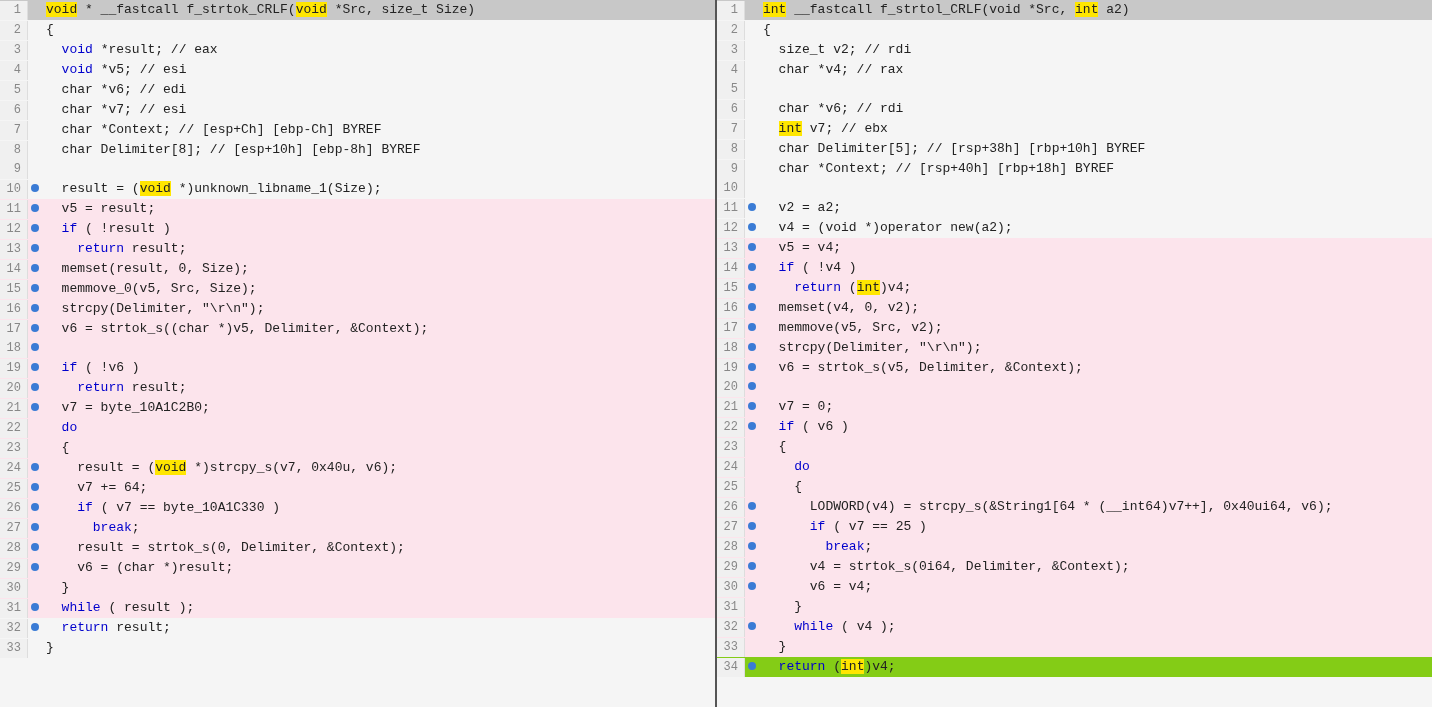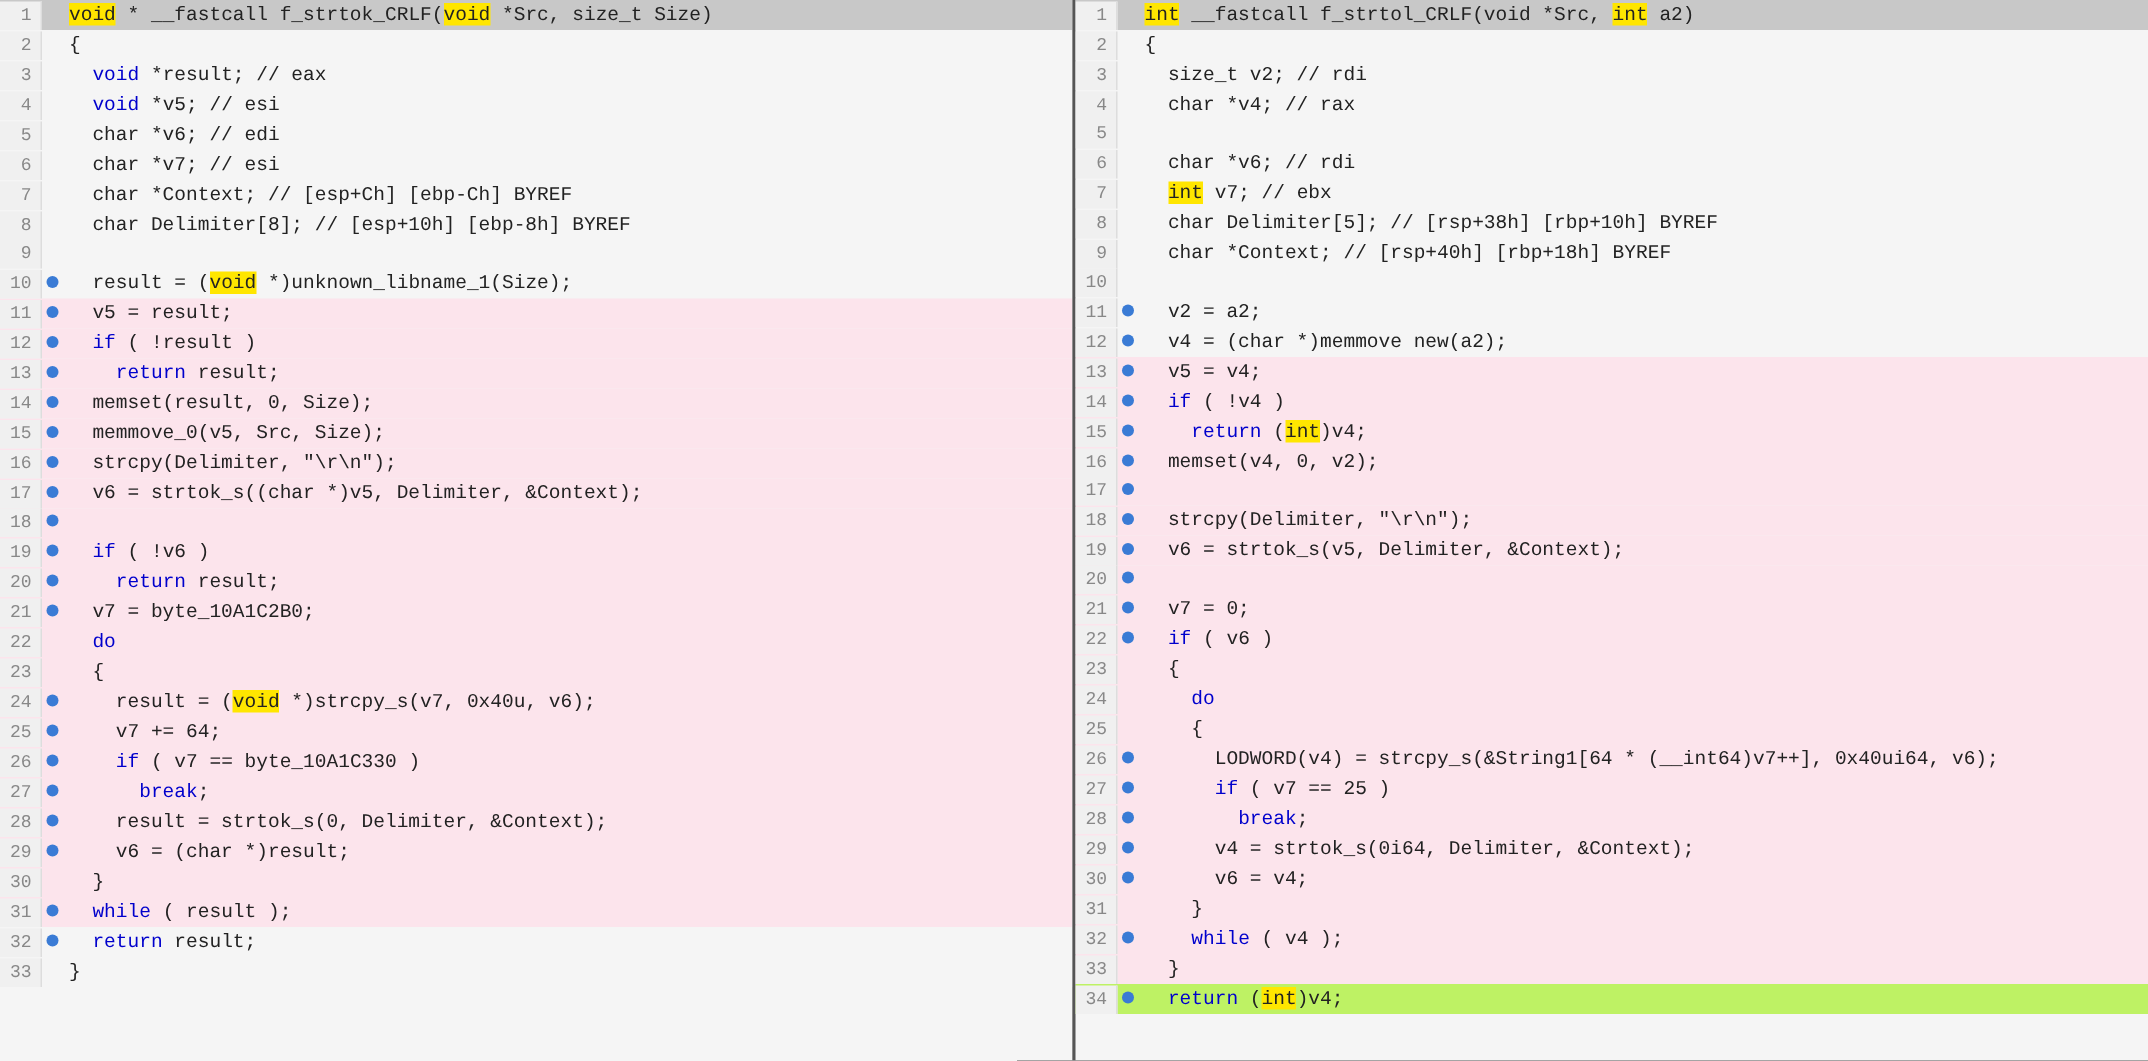--- a/index.html
+++ b/index.html
@@ -336,21 +336,21 @@
         <span class="dot-col">
           <span class="dot"></span>
         </span>
         <span class="code-text">  v2 = a2;</span>
       </div>
       <div class="code-line" style="background: rgb(245, 245, 245);">
         <span class="line-num">12</span>
         <span class="dot-col">
           <span class="dot"></span>
         </span>
-        <span class="code-text">  v4 = (char *)memmove new(a2);</span>
+        <span class="code-text">  v4 = (void *)operator new(a2);</span>
       </div>
       <div class="code-line" style="background: rgb(252, 228, 236);">
         <span class="line-num">13</span>
         <span class="dot-col">
           <span class="dot"></span>
         </span>
         <span class="code-text">  v5 = v4;</span>
       </div>
       <div class="code-line" style="background: rgb(252, 228, 236);">
         <span class="line-num">14</span>
@@ -371,20 +371,21 @@
         <span class="dot-col">
           <span class="dot"></span>
         </span>
         <span class="code-text">  memset(v4, 0, v2);</span>
       </div>
       <div class="code-line" style="background: rgb(252, 228, 236);">
         <span class="line-num">17</span>
         <span class="dot-col">
           <span class="dot"></span>
         </span>
+        <span class="code-text">  memmove(v5, Src, v2);</span>
       </div>
       <div class="code-line" style="background: rgb(252, 228, 236);">
         <span class="line-num">18</span>
         <span class="dot-col">
           <span class="dot"></span>
         </span>
         <span class="code-text">  strcpy(Delimiter, "\r\n");</span>
       </div>
       <div class="code-line" style="background: rgb(252, 228, 236);">
         <span class="line-num">19</span>
@@ -473,21 +474,21 @@
         <span class="dot-col">
           <span class="dot"></span>
         </span>
         <span class="code-text">    <span class="kw">while</span> ( v4 );</span>
       </div>
       <div class="code-line" style="background: rgb(252, 228, 236);">
         <span class="line-num">33</span>
         <span class="dot-col"></span>
         <span class="code-text">  }</span>
       </div>
-      <div class="code-line" style="background: #bef264;">
+      <div class="code-line" style="background: #84cc16;">
         <span class="line-num">34</span>
         <span class="dot-col">
           <span class="dot"></span>
         </span>
         <span class="code-text">  <span class="kw">return</span> (<span class="hl-yellow">int</span>)v4;</span>
       </div>
       <div class="code-line" style="background: #8b5cf6; margin-top: 40px;">
         <span class="line-num">35</span>
         <span class="dot-col"></span>
         <span class="code-text">}</span>

